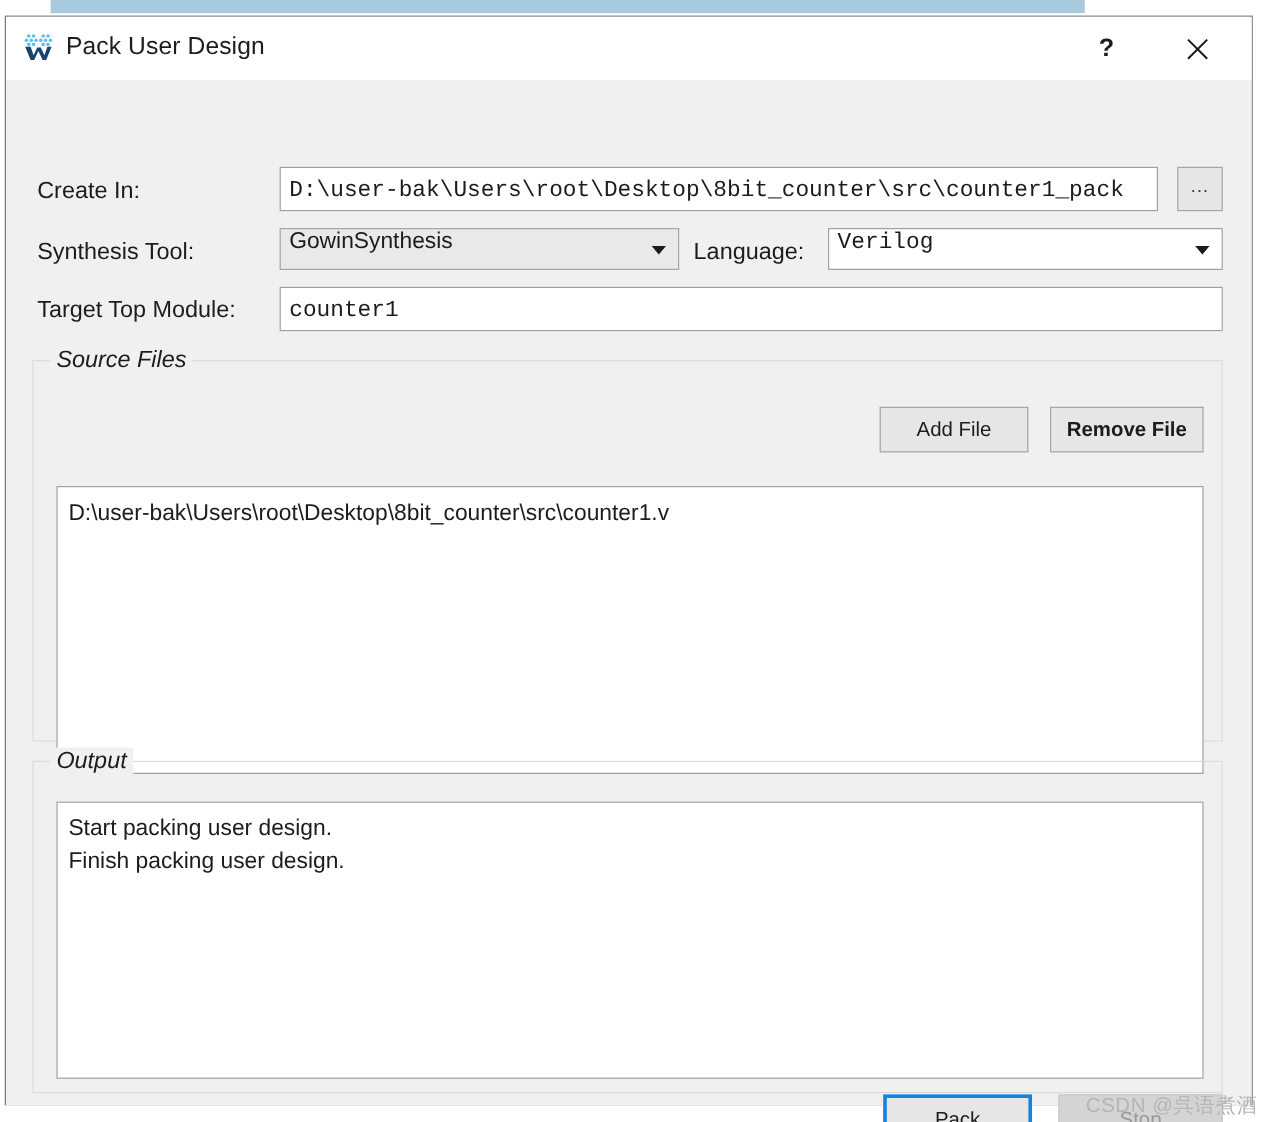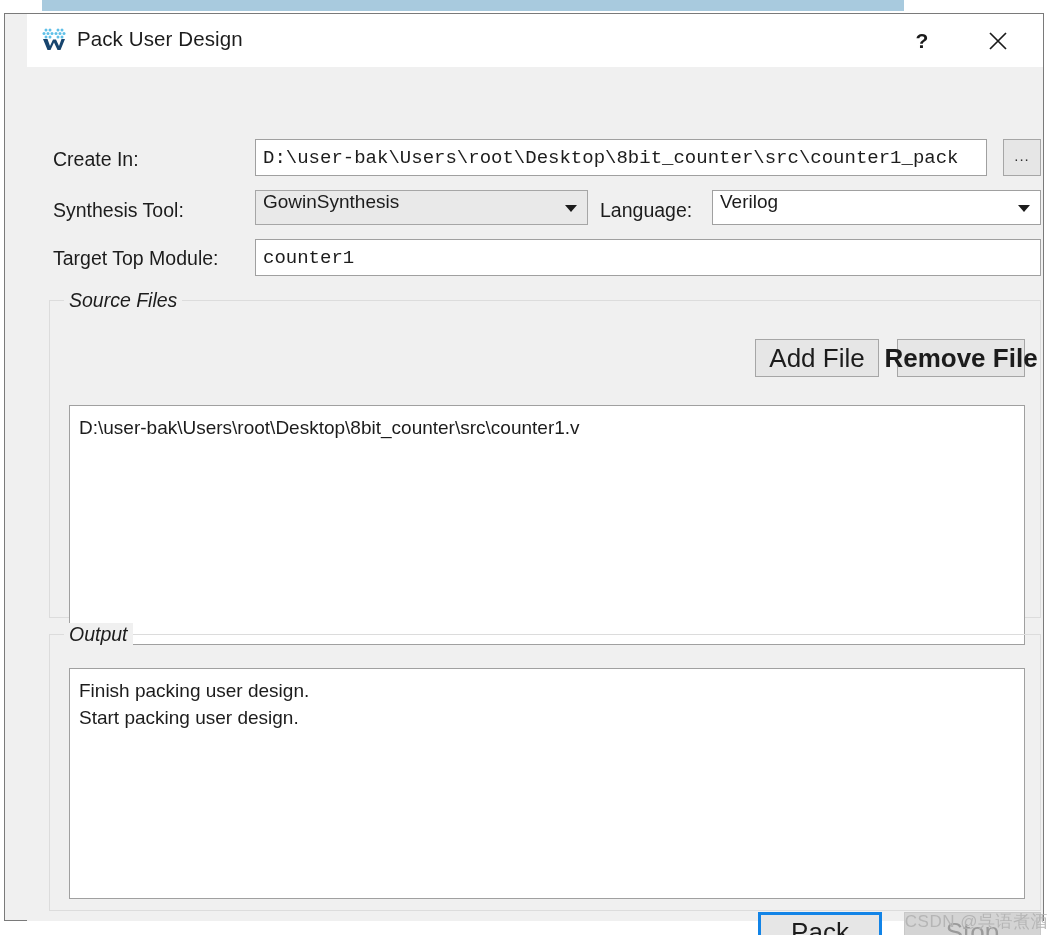--- a/index.html
+++ b/index.html
@@ -37,21 +37,20 @@
   
   #dialog {
     position: absolute;
     left: 4px;
     top: 13px;
     width: 1040px;
     height: 908px;
     background: #f0f0f0;
     border: 1px solid #7a7a7a;
     box-sizing: border-box;
-    padding-left: 22px;
   }
 
   
   #titlebar {
     position: relative;
     height: 53px;
     background: #ffffff;
     box-sizing: border-box;
   }
   #title-icon {
@@ -124,38 +123,38 @@
     background: #e9e9e9;
     border: 1px solid #a6a6a6;
     box-sizing: border-box;
     font-size: 19px;
     color: #1c1c1c;
     display: flex;
     align-items: flex-start;
     padding: 0 7px;
     white-space: nowrap;
   }
-  .combo.white { background: #ffffff; border-color: #a0a0a0; }
+  .combo.white { background: #ffffff; border-color: #a0a0a0; font-family: Liberation Mono, monospace; }
   .combo .arrow {
     position: absolute;
     right: 10px;
     top: 50%;
     margin-top: -3px;
     width: 0; height: 0;
     border-left: 6px solid transparent;
     border-right: 6px solid transparent;
     border-top: 7px solid #1c1c1c;
   }
 
   .btn {
     position: absolute;
     background: #e6e6e6;
     border: 1px solid #a6a6a6;
     box-sizing: border-box;
-    font-size: 26px;
+    font-size: 17px;
     color: #1c1c1c;
     display: flex;
     align-items: center;
     justify-content: center;
     font-family: "Liberation Sans", sans-serif;
     cursor: default;
     white-space: nowrap;
   }
   .btn.dots {
     font-size: 15px;
@@ -284,22 +283,22 @@
     <button class="btn" style="left:728px; top:272px; width:124px; height:38px;">Add File</button>
     <button class="btn" style="left:870px; top:272px; width:128px; height:38px;font-weight:bold;">Remove File</button>
     <div class="listbox" style="left:42px; top:338px; width:956px; height:240px;">
       <div class="row">D:\user-bak\Users\root\Desktop\8bit_counter\src\counter1.v</div>
     </div>
 
     <div class="group" style="left:22px; top:567px; width:992px; height:277px;">
       <span class="group-title">Output</span>
     </div>
     <div class="listbox" style="left:42px; top:601px; width:956px; height:231px;">
+      <div class="row">Start packing user design.</div>
       <div class="row">Finish packing user design.</div>
-      <div class="row">Start packing user design.</div>
     </div>
 
     <button class="btn default" style="left:731px; top:845px; width:124px; height:41px;">Pack</button>
     <button class="btn disabled" style="left:877px; top:845px; width:137px; height:41px;">Stop</button>
 
   </div>
 </div>
 
 <div id="watermark">CSDN @呉语煮酒</div>
 

